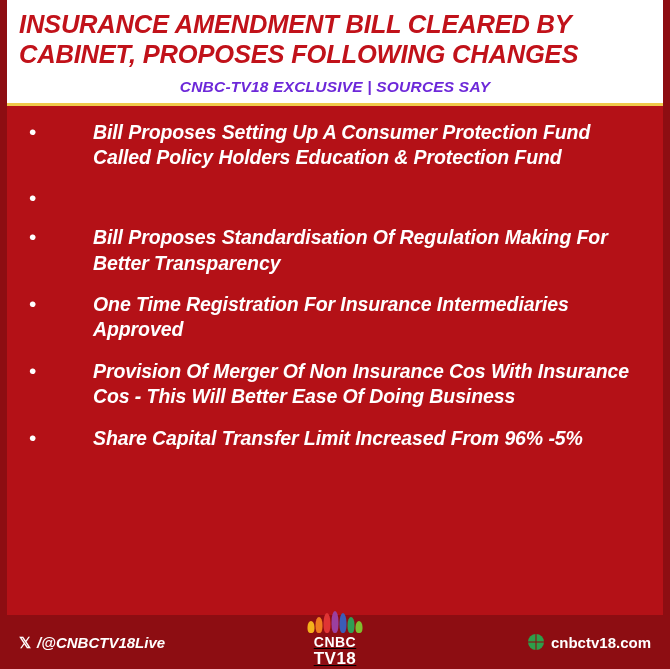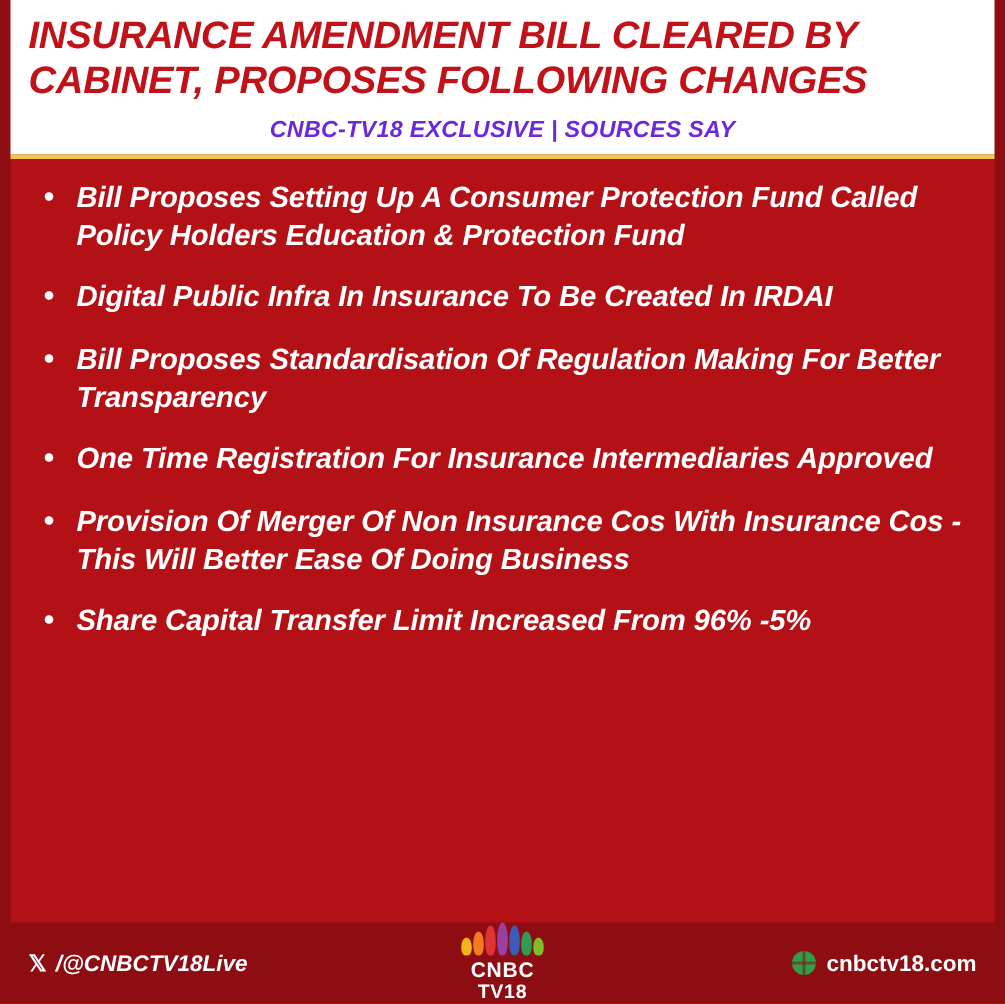--- a/index.html
+++ b/index.html
@@ -77,20 +77,21 @@
     flex: 0 0 22px;
     text-align: left;
   }
   .bullet-text {
     color: #ffffff;
     font-size: 19.5px;
     font-weight: bold;
     font-style: italic;
     line-height: 1.30;
     letter-spacing: -0.1px;
+    margin-left: 42px;
   }
   .footer {
     height: 54px;
     background: #8d0d12;
     display: flex;
     align-items: center;
     justify-content: space-between;
     padding: 0 12px;
     box-sizing: border-box;
     position: relative;
@@ -142,20 +143,21 @@
     background: #8d0d12;
     opacity: .55;
   }
   .cnbc-logo {
     position: absolute;
     left: 50%;
     transform: translateX(-50%);
     bottom: 2px;
     text-align: center;
     line-height: 1;
+    text-decoration: underline;
   }
   .peacock {
     display: flex;
     justify-content: center;
     align-items: flex-end;
     height: 22px;
     gap: 1px;
     margin-bottom: 2px;
   }
   .feather {
@@ -164,21 +166,21 @@
   }
   .cnbc-text {
     color: #ffffff;
     font-size: 14px;
     font-weight: bold;
     letter-spacing: 0.5px;
     line-height: 1.02;
   }
   .cnbc-sub {
     color: #ffffff;
-    font-size: 13px;
+    font-size: 17px;
     font-weight: bold;
     letter-spacing: 0.5px;
     line-height: 1.02;
   }
 </style>
 </head>
 <body>
 
 <div class="card">
 
@@ -194,21 +196,20 @@
 
   <div class="bullets">
 
     <div class="bullet">
       <div class="dot">•</div>
       <div class="bullet-text">Bill Proposes Setting Up A Consumer Protection Fund Called Policy Holders Education &amp; Protection Fund</div>
     </div>
 
     <div class="bullet">
       <div class="dot">•</div>
-      <div class="bullet-text">Digital Public Infra In Insurance To Be Created In IRDAI</div>
     </div>
 
     <div class="bullet">
       <div class="dot">•</div>
       <div class="bullet-text">Bill Proposes Standardisation Of Regulation Making For Better Transparency</div>
     </div>
 
     <div class="bullet">
       <div class="dot">•</div>
       <div class="bullet-text">One Time Registration For Insurance Intermediaries Approved</div>

